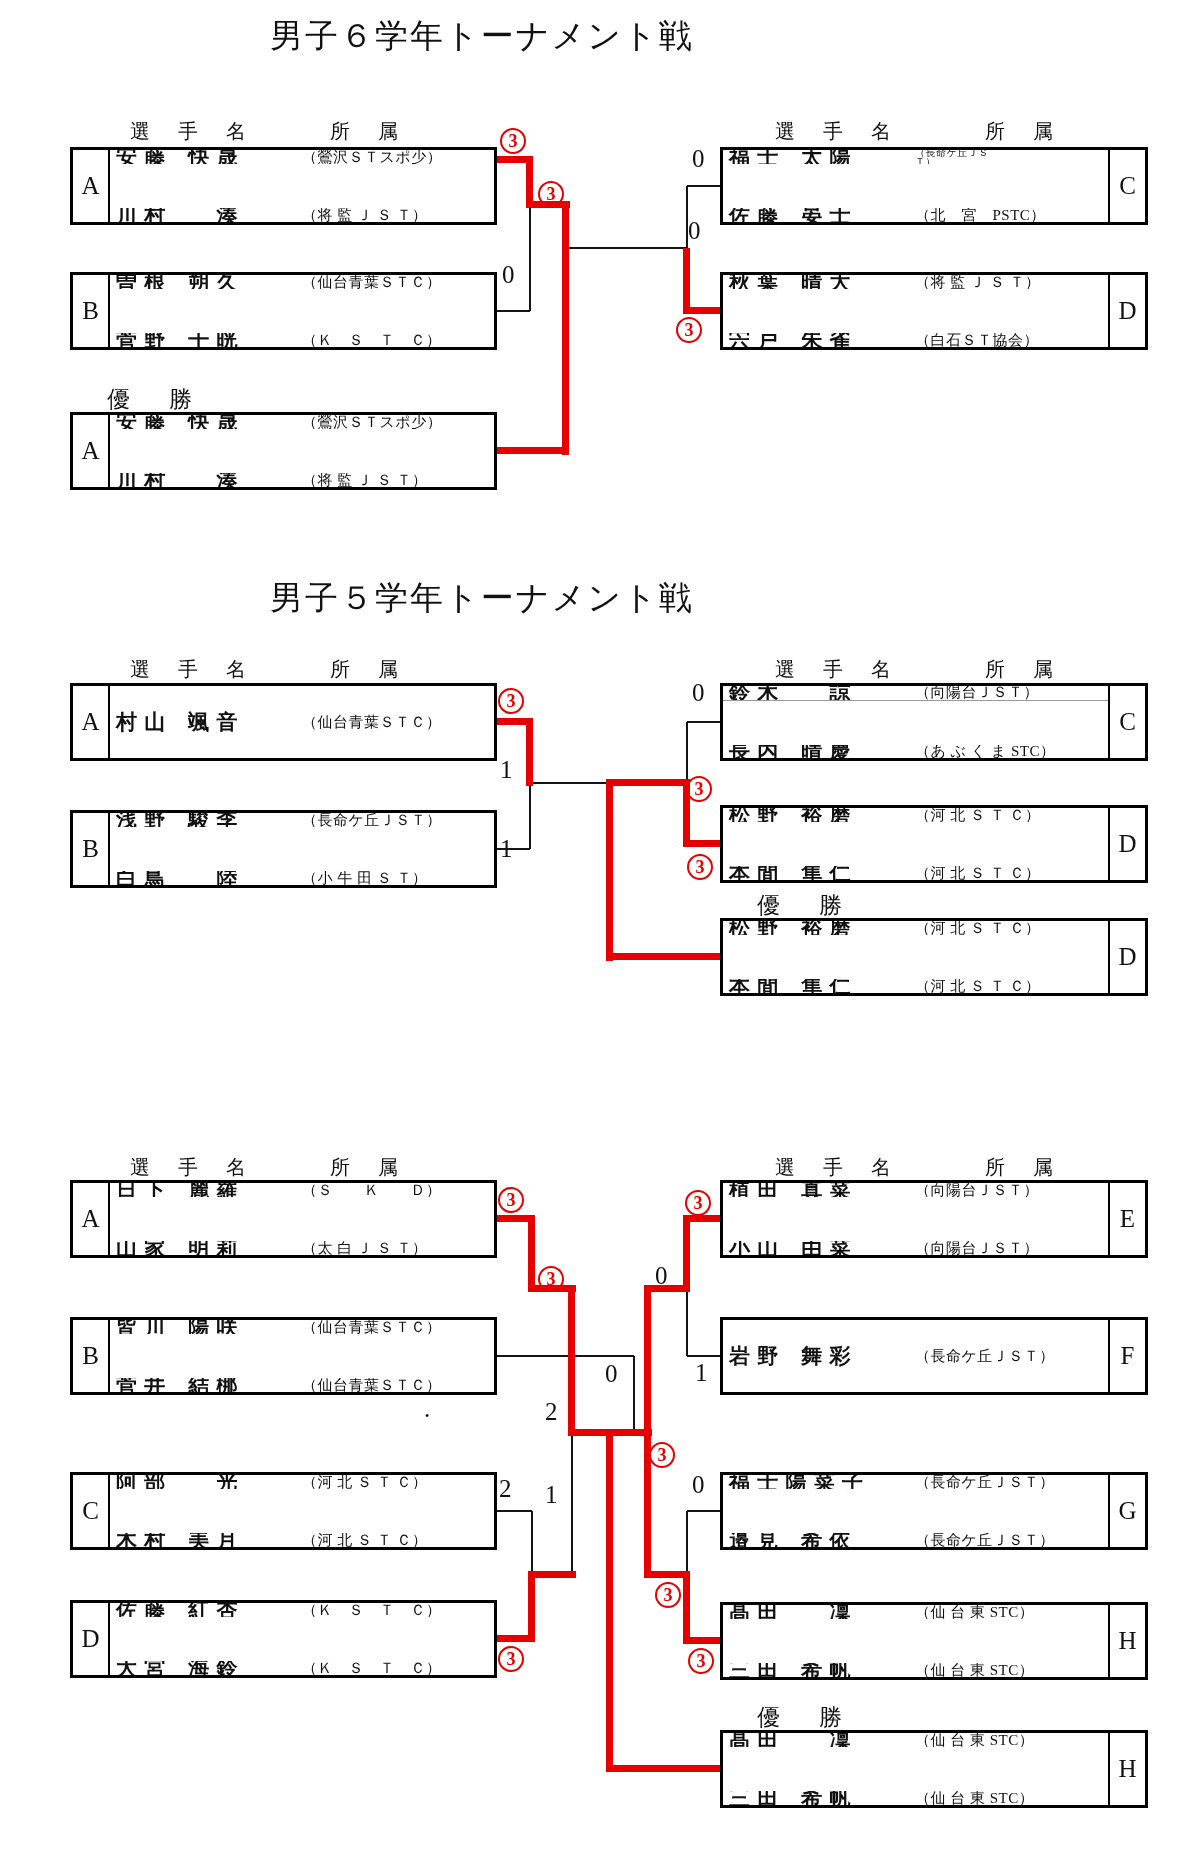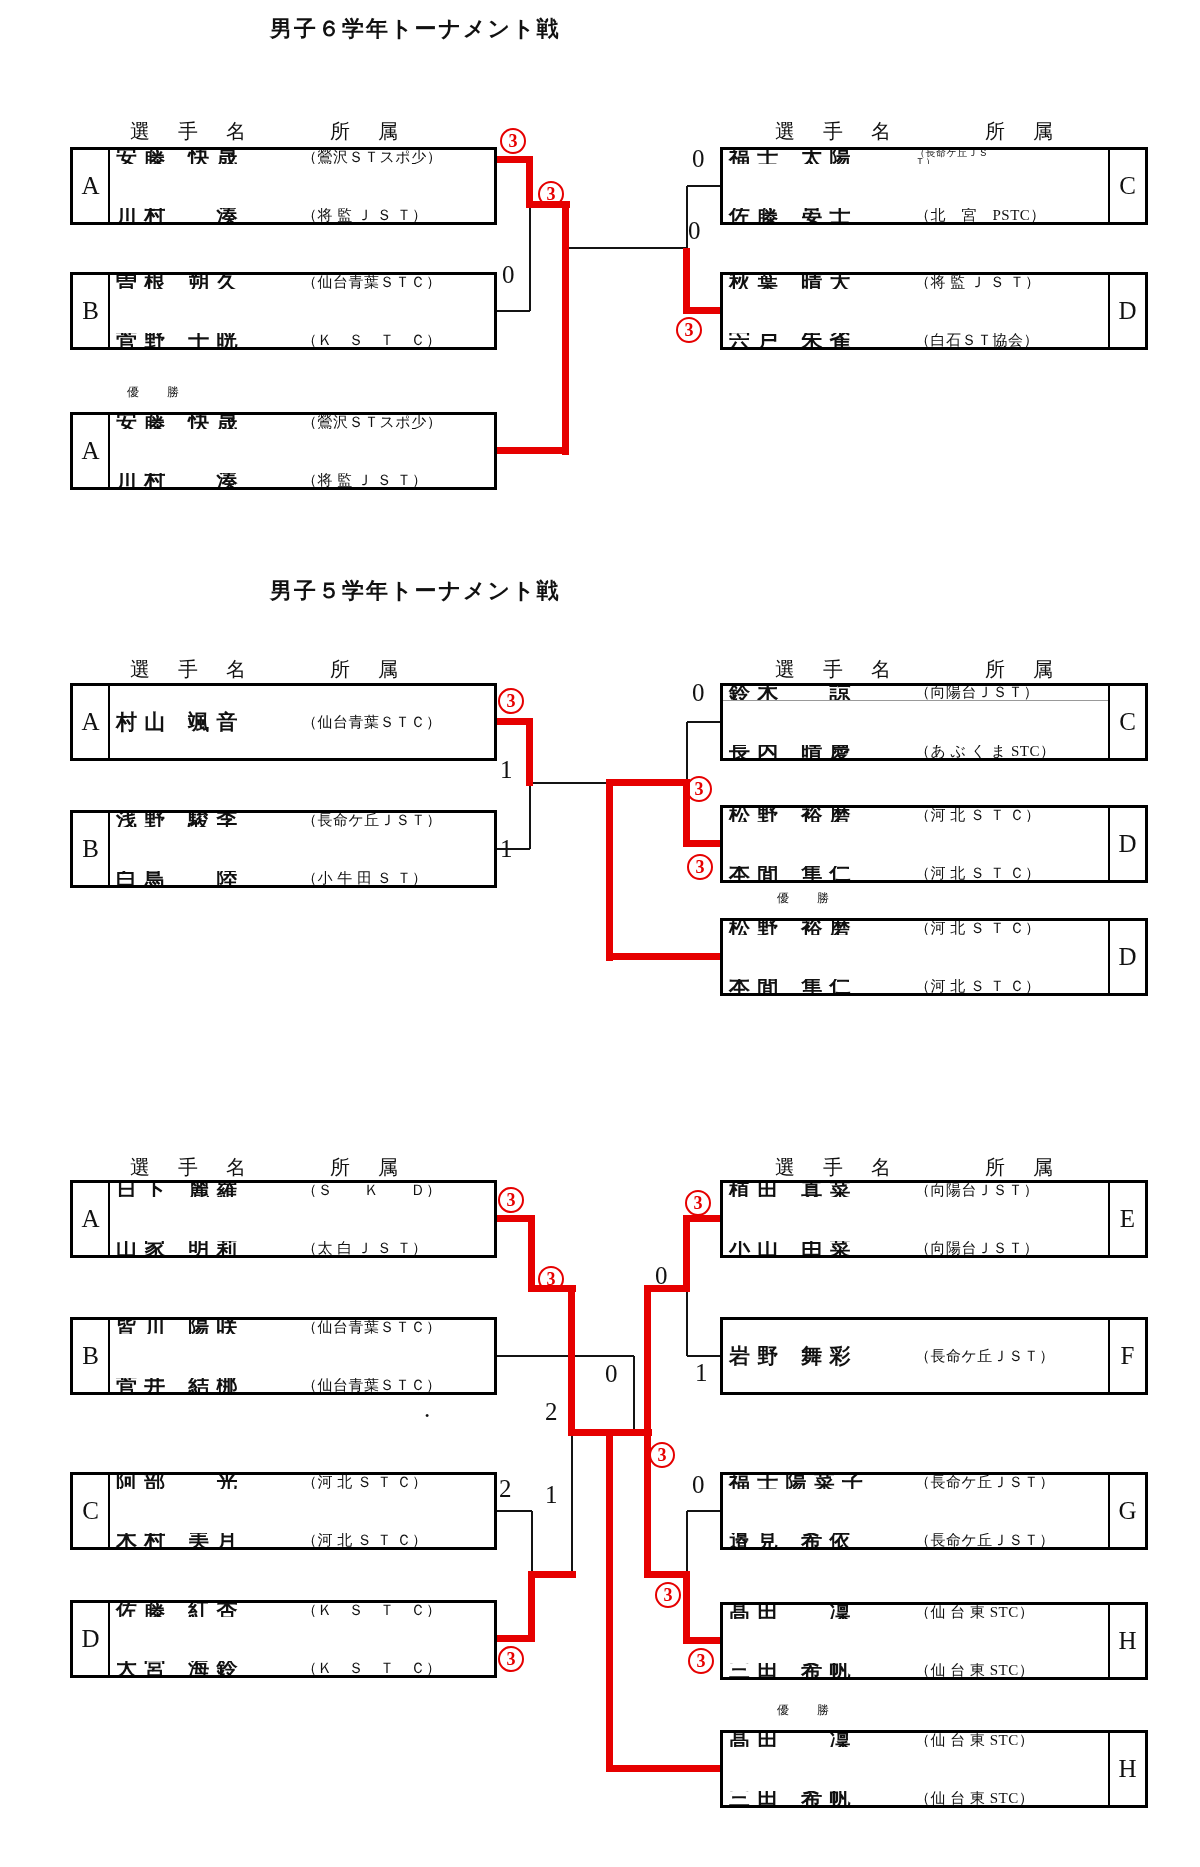--- a/index.html
+++ b/index.html
@@ -1,20 +1,20 @@
 <!DOCTYPE html>
 <html><head>
 <meta charset="utf-8">
 <style>
   html,body{margin:0;padding:0;background:#fff;}
   body{font-family:"Liberation Serif","DejaVu Serif",serif;color:#111;}
   #page{position:relative;width:1200px;height:1867px;background:#ffffff;overflow:hidden;}
-  .title{position:absolute;font-weight:700;font-size:22px;letter-spacing:2px;white-space:nowrap;}
+  .title{position:absolute;font-weight:400;font-size:33px;letter-spacing:2px;white-space:nowrap;}
   .hdr{position:absolute;font-size:20px;letter-spacing:4px;white-space:nowrap;}
-  .ylabel{position:absolute;font-size:12px;letter-spacing:8px;white-space:nowrap;margin-left:20px;}
+  .ylabel{position:absolute;font-size:23px;letter-spacing:8px;white-space:nowrap;}
   .box{position:absolute;border:3px solid #000;background:#fff;display:flex;box-sizing:border-box;}
   .lc{width:35px;border-right:2px solid #000;display:flex;align-items:center;justify-content:center;
       font-size:25px;flex:none;}
   .box.r .lc{border-right:none;border-left:2px solid #000;}
   .rows{flex:1;display:flex;flex-direction:column;min-width:0;gap:44px;}
   .row{flex:1;display:flex;align-items:center;padding-left:6px;overflow:hidden;white-space:nowrap;}
   .row.div1{border-bottom:1px solid #999;}
   .nm{font-weight:700;font-size:21px;letter-spacing:1px;display:inline-block;min-width:186px;}
   .af{font-size:15px;letter-spacing:.5px;white-space:pre-line;}
   .af.tiny{font-size:10px;line-height:.95;display:inline-block;vertical-align:middle;}

